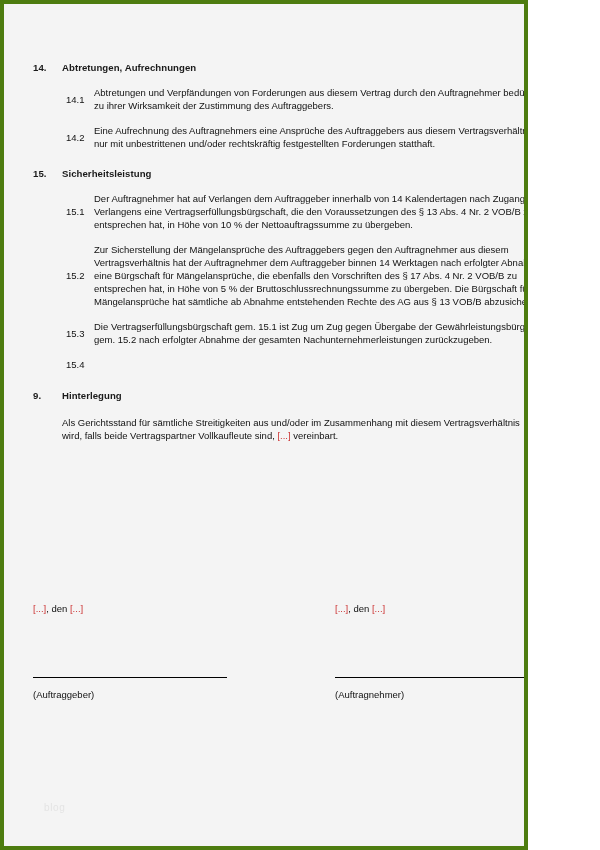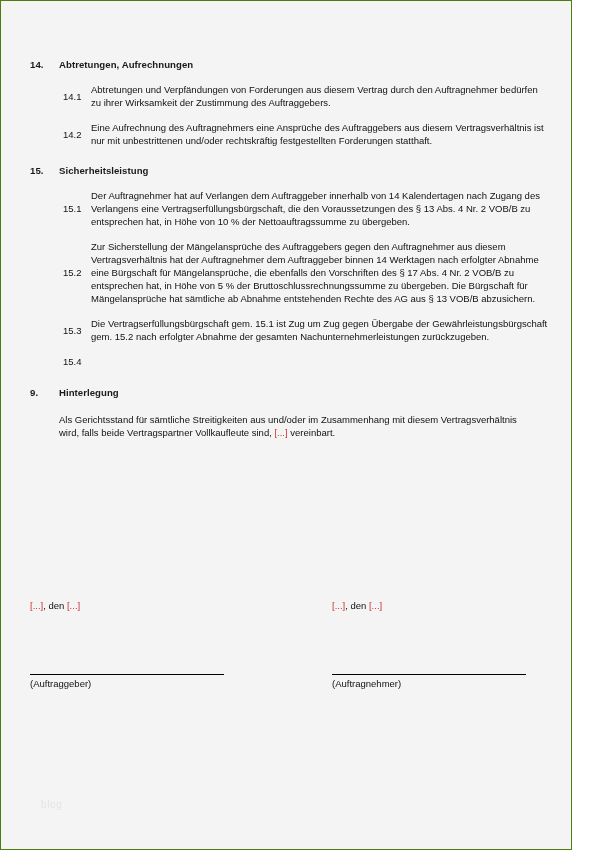--- a/index.html
+++ b/index.html
@@ -11,24 +11,24 @@
     width: 600px;
     height: 850px;
     background: #ffffff;
     font-family: "Liberation Sans", sans-serif;
     -webkit-font-smoothing: antialiased;
   }
 
   .page {
     position: relative;
     box-sizing: border-box;
-    width: 572px;
+    width: 528px;
     height: 850px;
     background: #f4f4f4;
-    border: 1px solid #4d7c0f;
+    border: 4px solid #4d7c0f;
     overflow: hidden;
   }
 
   .paper {
     position: absolute;
     left: 0;
     top: 0;
     right: 0;
     bottom: 0;
     padding: 0;
@@ -133,21 +133,21 @@
   }
   .sign-rule {
     margin-top: 62px;
     border-top: 1.3px solid #000000;
     width: 194px;
   }
   .sign-label {
     font-size: 9.5px;
     line-height: 13px;
     color: #111111;
-    margin-top: 2px;
+    margin-top: 10px;
   }
 
   
   .watermark {
     position: absolute;
     left: 40px;
     top: 798px;
     font-size: 10px;
     letter-spacing: 0.6px;
     color: #e4e4e4;

